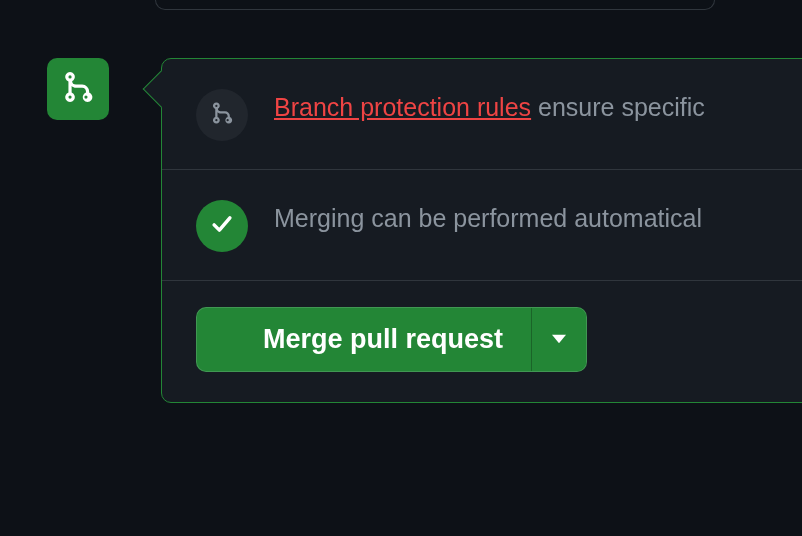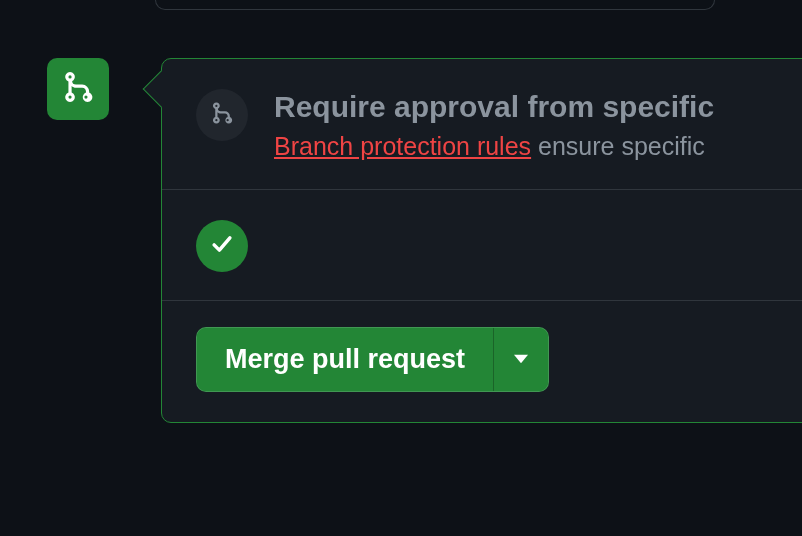--- a/index.html
+++ b/index.html
@@ -115,20 +115,21 @@
       gap: 22px;
       white-space: nowrap;
     }
 
     .btn-group {
       display: inline-flex;
       border: 1px solid rgba(240,246,252,0.15);
       border-radius: 10px;
       overflow: hidden;
       background: #238636;
+      padding-left: 38px;
     }
     .btn-main {
       padding: 16px 28px;
       font-size: 27px;
       font-weight: 600;
       color: #ffffff;
       background: #238636;
       border: none;
       cursor: pointer;
     }
@@ -167,36 +168,36 @@
 
   <div class="section">
     <div class="status-circle muted">
       <span>
         <svg width="24" height="24" viewBox="0 0 16 16" fill="#8b949e">
           <path d="M5 3.25a.75.75 0 1 1-1.5 0 .75.75 0 0 1 1.5 0Zm0 2.12a2.25 2.25 0 1 0-1.5 0v5.26a2.25 2.25 0 1 0 1.5 0V7.5c.53.54 1.26.88 2.07.88H10c.97 0 1.75.78 1.75 1.75v.5a2.25 2.25 0 1 0 1.5 0v-.5A3.25 3.25 0 0 0 10 6.88H7.07A1.82 1.82 0 0 1 5.25 5.07ZM4.25 12a.75.75 0 1 1 0 1.5.75.75 0 0 1 0-1.5Zm8.25.75a.75.75 0 1 1-1.5 0 .75.75 0 0 1 1.5 0Z"></path>
         </svg>
       </span>
     </div>
     <div class="sect-body">
-      <div class="sect-title-muted">Require approval from specific </div>
       <div class="sect-sub">
         <a class="link" href="#">Branch protection rules</a><span> ensure specific</span>
       </div>
     </div>
   </div>
 
   <div class="section">
     <div class="status-circle success">
       <span>
         <svg width="28" height="28" viewBox="0 0 16 16" fill="none" stroke="#ffffff" stroke-width="2" stroke-linecap="round" stroke-linejoin="round">
           <polyline points="3.5 8.5 6.5 11.5 12.5 4.5"></polyline>
         </svg>
       </span>
     </div>
     <div class="sect-body">
+      <div class="sect-sub">Merging can be performed automatical</div>
     </div>
   </div>
 
   <div class="footer">
     <div class="btn-group">
       <button class="btn-main">Merge pull request</button>
       <button class="btn-caret">
         <span>
           <svg width="14" height="10" viewBox="0 0 10 6" fill="#ffffff">
             <path d="M0 0 L10 0 L5 6 Z"></path>

